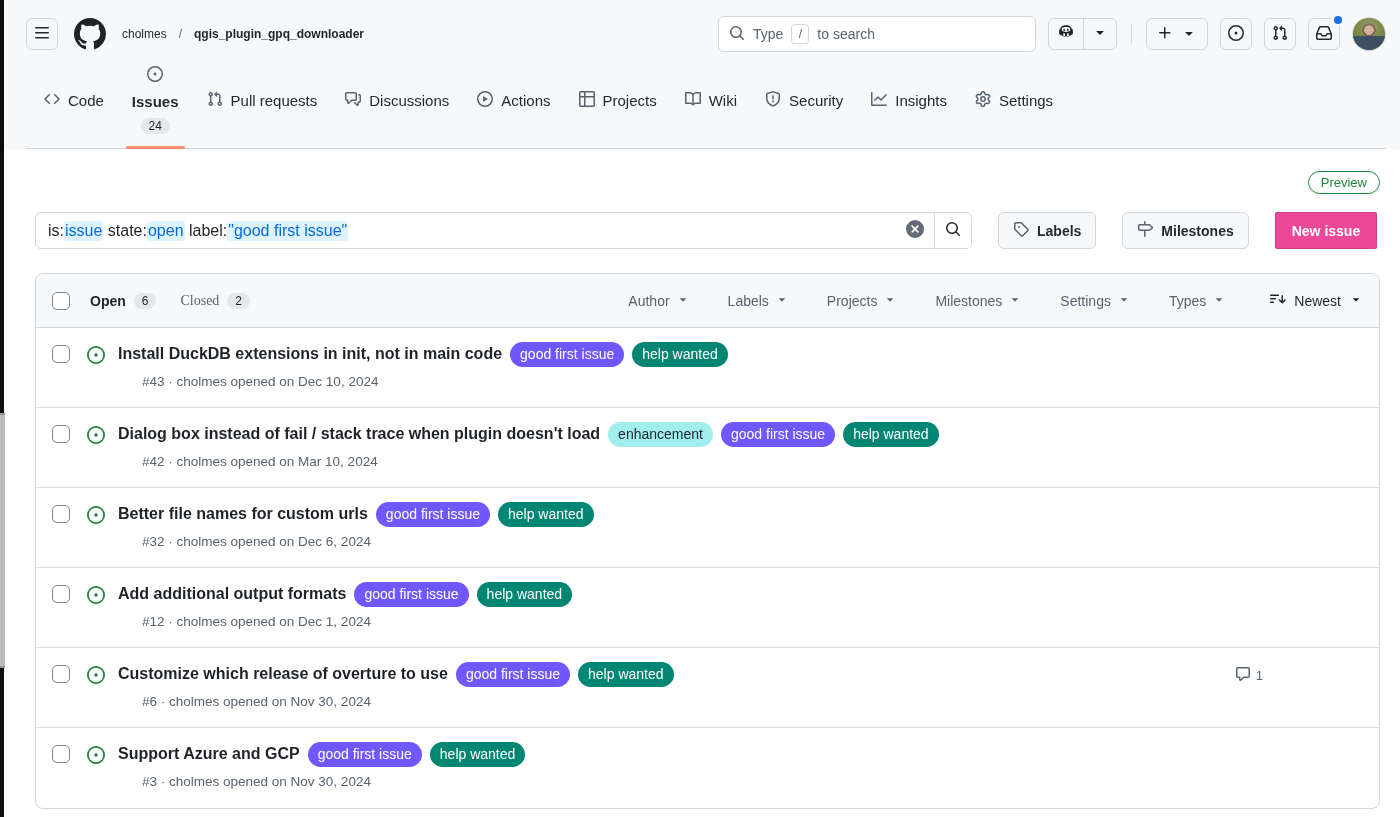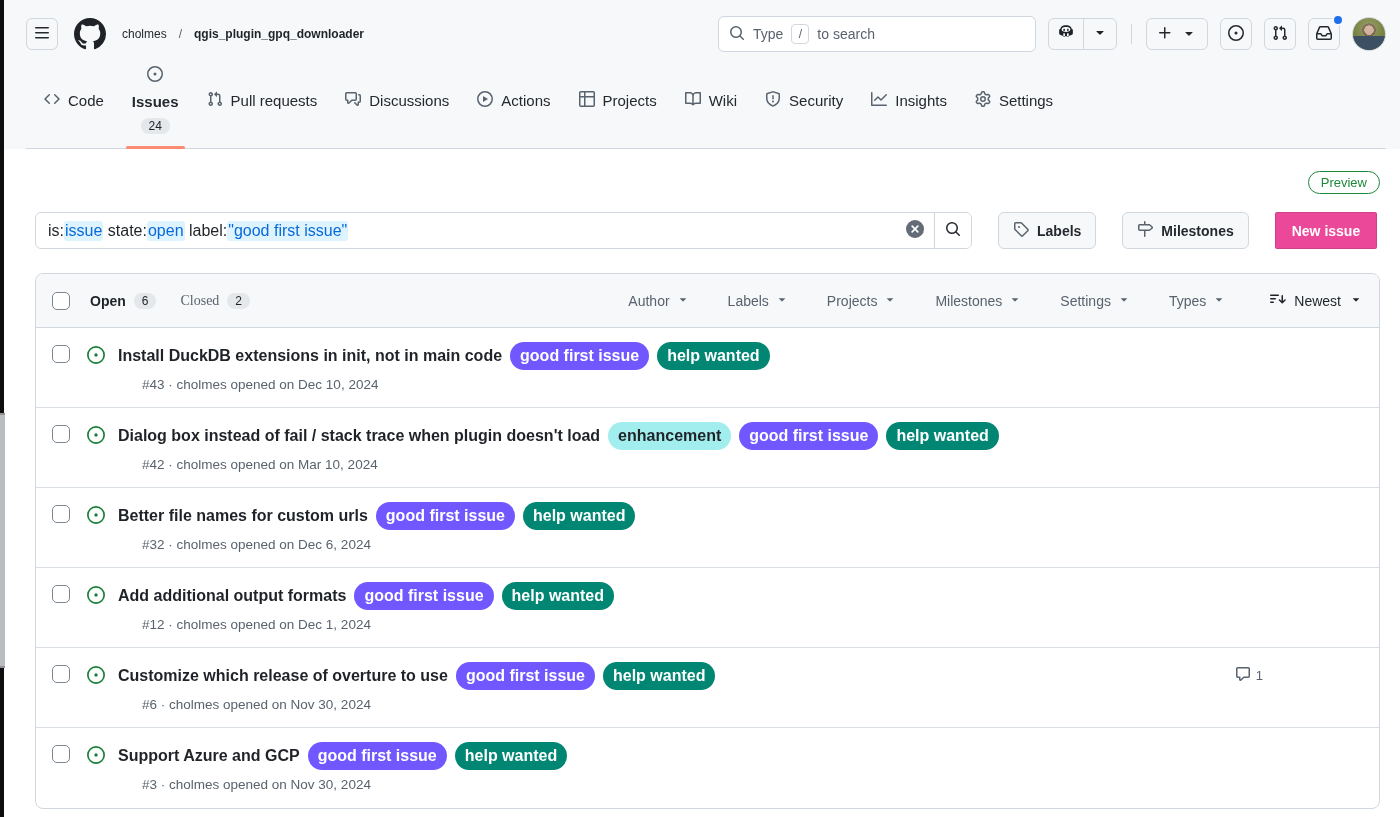--- a/index.html
+++ b/index.html
@@ -86,21 +86,21 @@
   .dd .caret { color:#59636e; }
   .sort-dd { display:flex; align-items:center; gap:8px; color:#1f2328; font-weight:500; cursor:pointer; margin-left:6px; }
 
   .issue-row { display:flex; align-items:flex-start; padding:14px 16px 0 16px; height:80px; border-bottom:1px solid #d8dee4; }
   .issue-row:last-child { border-bottom:none; }
   .issue-row .cbox { margin-top:3px; }
   .open-icon { color:#1a7f37; margin:4px 0 0 17px; flex:0 0 auto; }
   .row-main { margin-left:13px; flex:1; }
   .title-line { display:flex; align-items:center; flex-wrap:wrap; gap:8px; }
   .issue-title { font-size:16px; font-weight:700; color:#1f2328; text-decoration:none; cursor:pointer; }
-  .lbl { font-size:16px; font-weight:700; border-radius:999px; padding:3px 10px; line-height:1.35; cursor:pointer; white-space:nowrap; }
+  .lbl { font-size:14px; font-weight:400; border-radius:999px; padding:3px 10px; line-height:1.35; cursor:pointer; white-space:nowrap; }
   .lbl-gfi { background:#7057ff; color:#fff; }
   .lbl-help { background:#008672; color:#fff; }
   .lbl-enhancement { background:#a2eeef; color:#1f2328; }
   .issue-meta { margin:7px 0 0 24px; font-size:13.5px; color:#59636e; }
   .row-side { margin-left:auto; margin-right:100px; margin-top:4px; display:flex; align-items:center; gap:5px;
     color:#59636e; font-size:13px; cursor:pointer; }
 </style>
 </head>
 <body>
 

